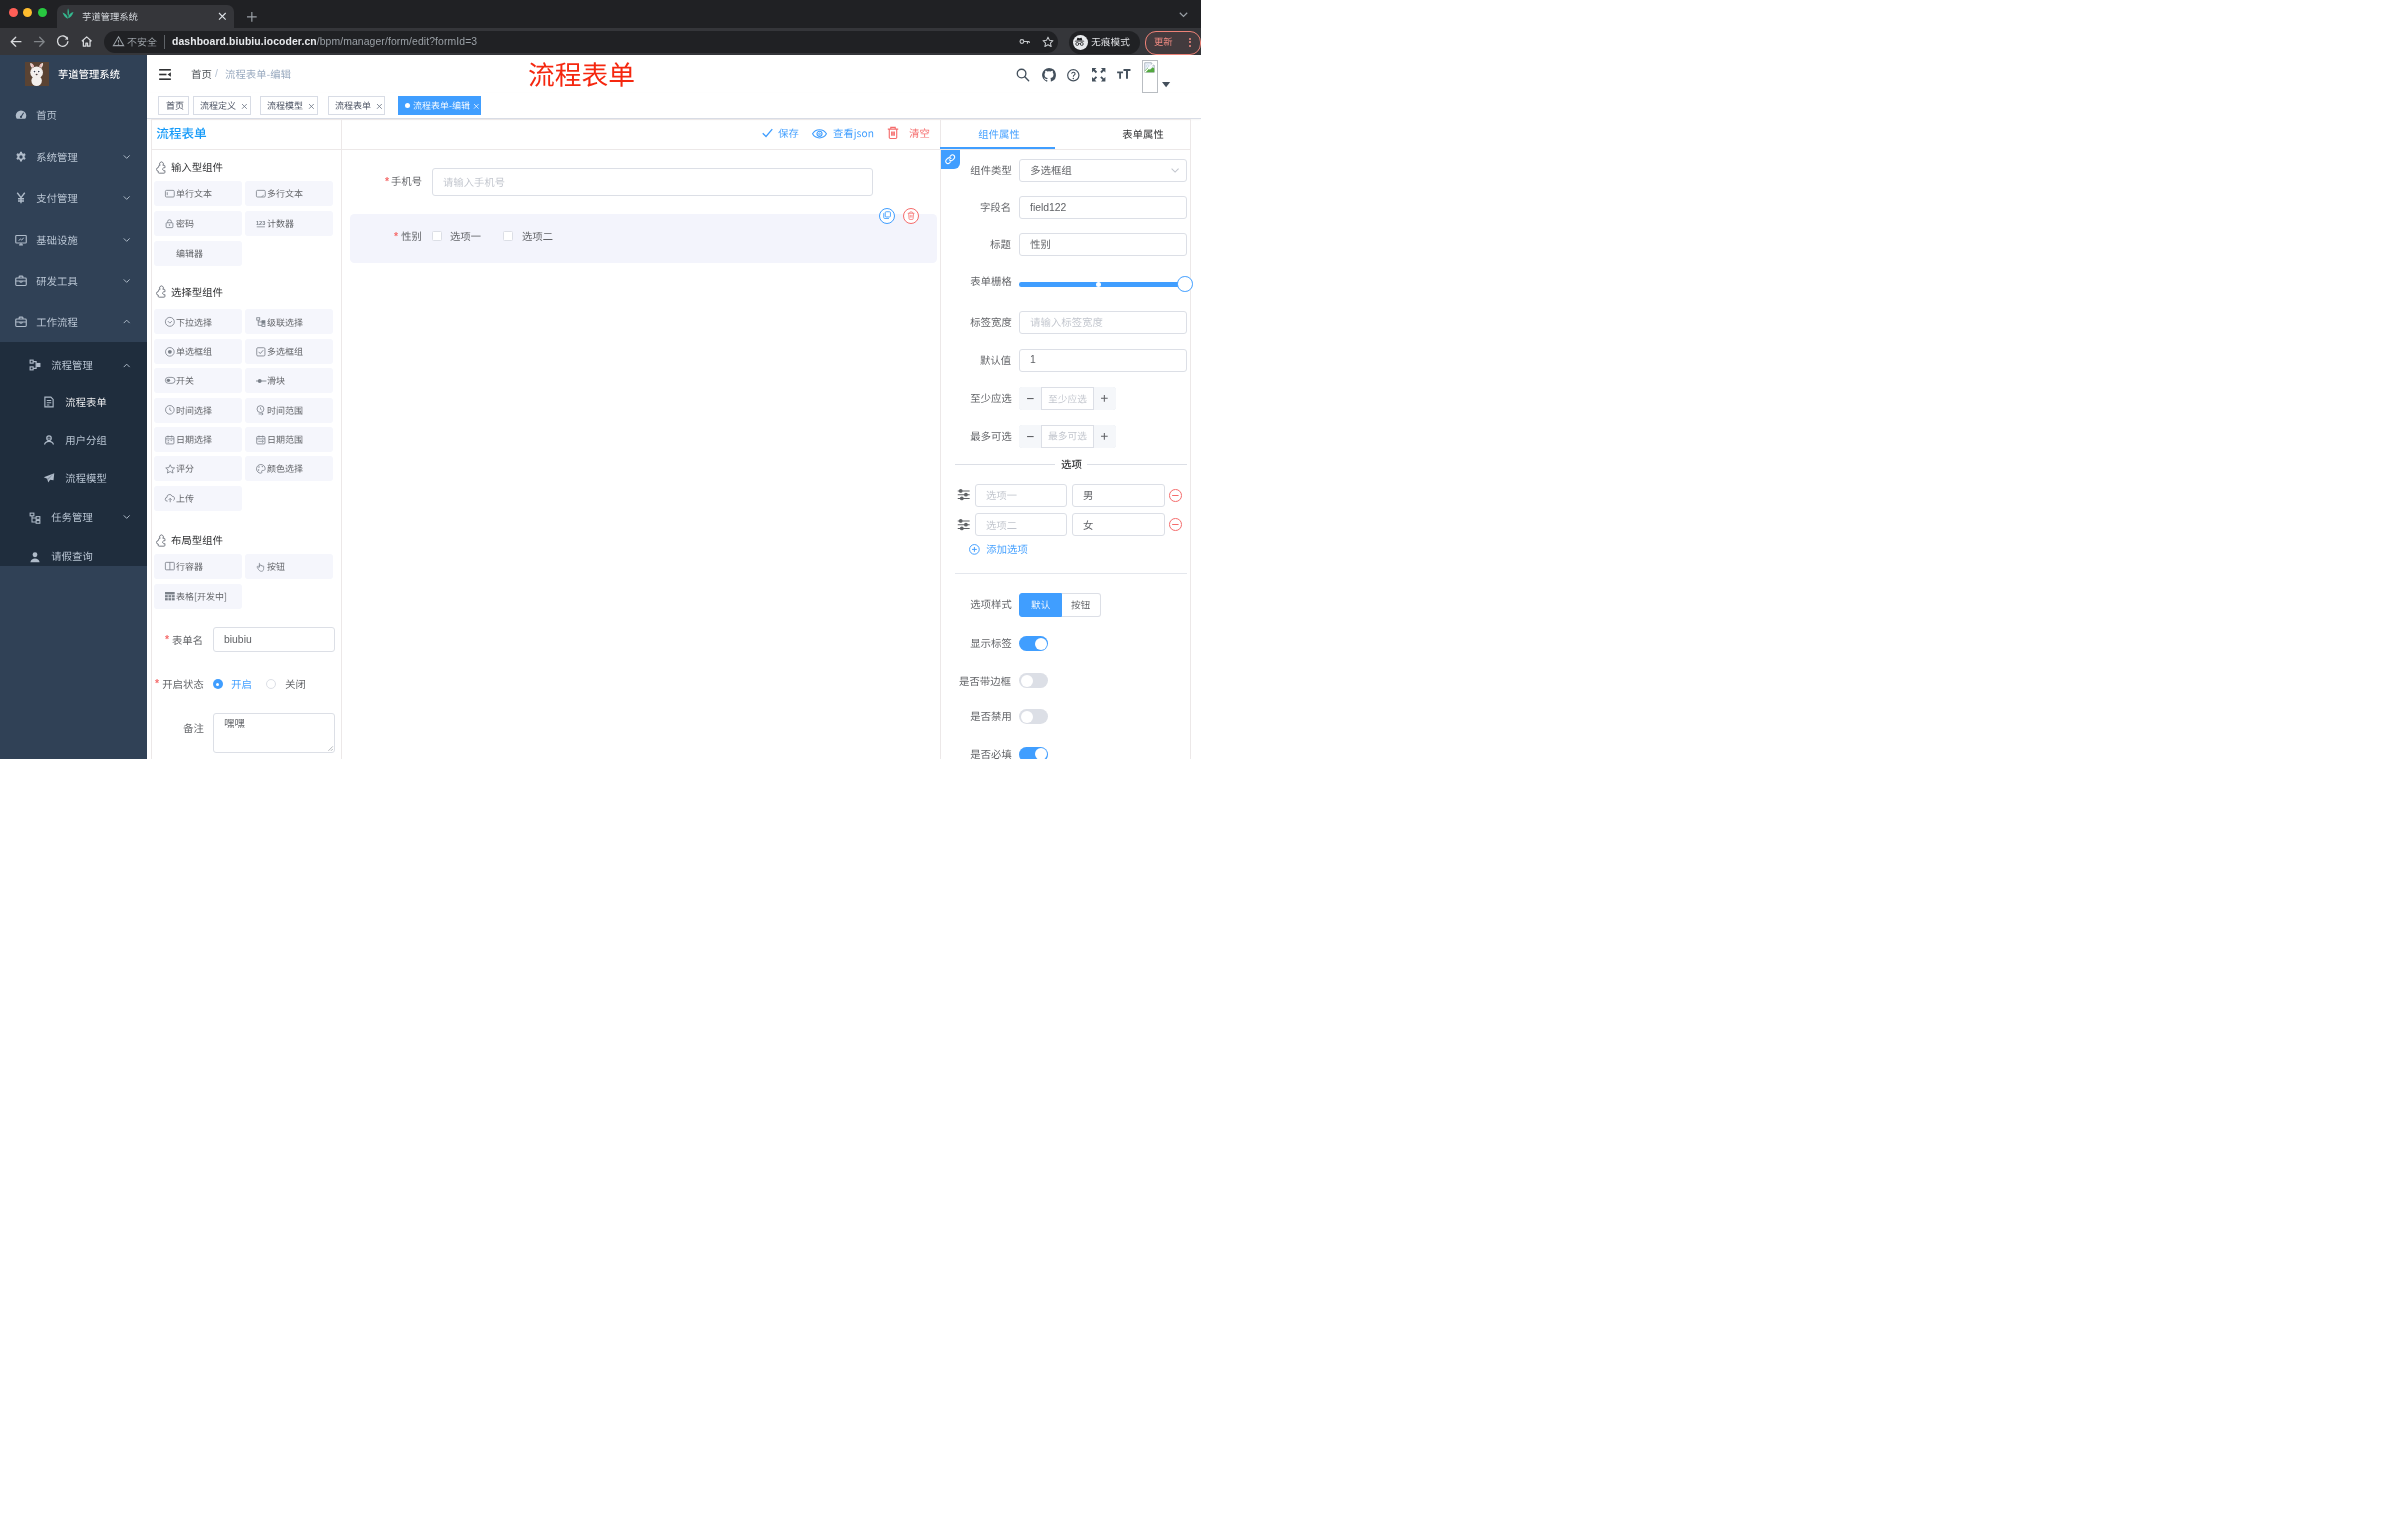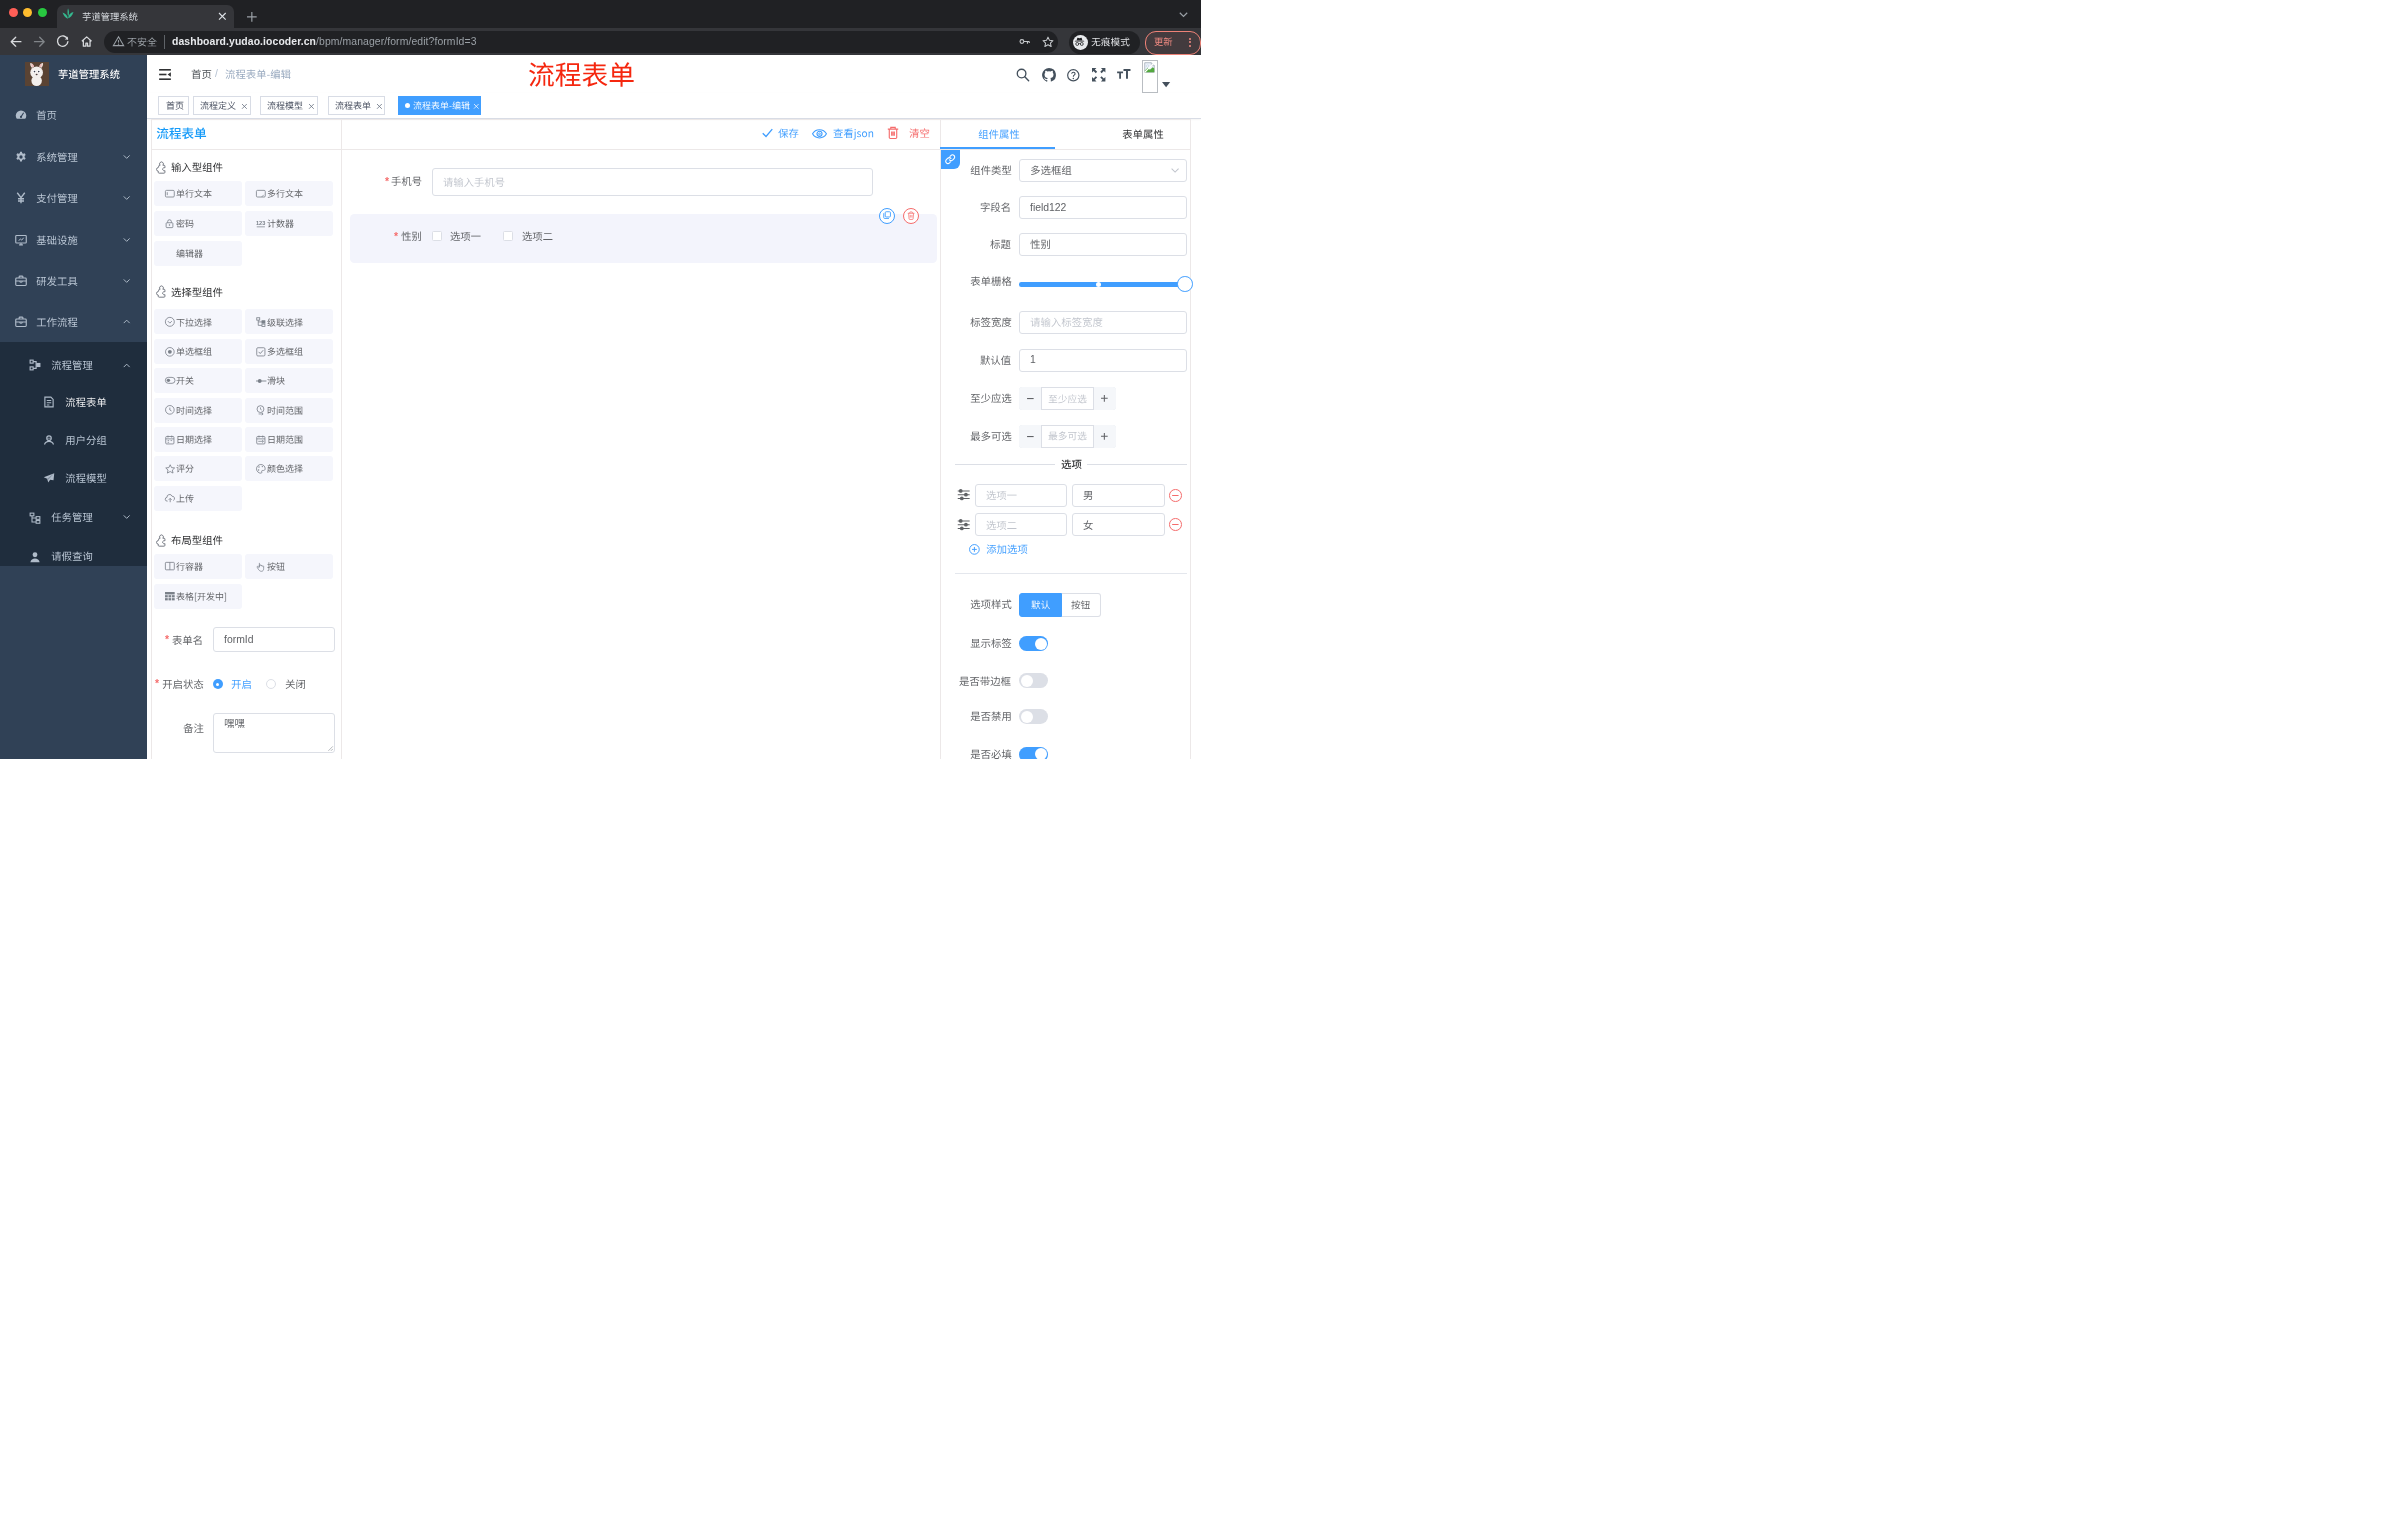--- a/index.html
+++ b/index.html
@@ -222,21 +222,21 @@
       <circle cx="7.5" cy="11" r=".9" fill="#9aa0a6"></circle>
     </svg>
     <div style="position:absolute;left:127px;top:37px;width:30px;height:10px;line-height:0"><svg width="30" height="10" style="overflow:visible" viewBox="0 0 3000 1000">
         <g fill="#9aa0a6" transform="scale(1,-1) translate(0,-880)">
           <use href="#r4e0d" x="0"></use>
           <use href="#r5b89" x="1000"></use>
           <use href="#r5168" x="2000"></use>
         </g>
       </svg></div>
     <div style="position:absolute;left:164px;top:35px;width:0.7px;height:14px;background:#5f6368"></div>
-    <div style="position:absolute;left:172px;top:36px;font-family:'Liberation Sans',sans-serif;font-size:10.4px;line-height:12px;white-space:pre;letter-spacing:0.1px"><span style="color:#e8eaed;font-weight:700">dashboard.yudao.iocoder.cn</span><span style="color:#9aa0a6">/bpm/manager/form/edit?formId=3</span></div>
+    <div style="position:absolute;left:172px;top:36px;font-family:'Liberation Sans',sans-serif;font-size:10.4px;line-height:12px;white-space:pre;letter-spacing:0.1px"><span style="color:#e8eaed;font-weight:700">dashboard.biubiu.iocoder.cn</span><span style="color:#9aa0a6">/bpm/manager/form/edit?formId=3</span></div>
     <svg style="position:absolute;left:1019px;top:36px;overflow:visible" width="11" height="11" viewBox="0 0 15 15">
       <g stroke="#c7cacd" stroke-width="1.5" fill="none">
         <circle cx="4" cy="7.5" r="2.6"></circle>
         <path d="M6.6 7.5h7.4M11.5 7.5v3M14 7.5v2.2"></path>
       </g>
     </svg>
     <svg style="position:absolute;left:1042px;top:36px;overflow:visible" width="12" height="12" viewBox="0 0 16 16">
       <path d="M8 1.5l2 4.3 4.6.5-3.4 3.1 1 4.6L8 11.6 3.8 14l1-4.6L1.4 6.3 6 5.8z" fill="none" stroke="#c7cacd" stroke-width="1.4" stroke-linejoin="round"></path>
     </svg>
     <div style="position:absolute;left:1069px;top:30.5px;width:71px;height:23px;border-radius:11.5px;background:#202124"></div>
@@ -928,21 +928,21 @@
       </svg></div>
     <div style="position:absolute;left:165px;top:634px;font:700 10.4px 'Liberation Sans',sans-serif;color:#f56c6c;line-height:12px;white-space:pre;">*</div>
     <div style="position:absolute;left:172px;top:635px;width:31px;height:10.4px;line-height:0"><svg width="31" height="10.4" style="overflow:visible" viewBox="0 0 3000 1000">
         <g fill="#606266" transform="scale(1,-1) translate(0,-880)">
           <use href="#r8868" x="0"></use>
           <use href="#r5355" x="1000"></use>
           <use href="#r540d" x="2000"></use>
         </g>
       </svg></div>
     <div style="position:absolute;left:213px;top:627px;width:122px;height:25px;border:0.7px solid #dcdfe6;border-radius:3px;box-sizing:border-box"></div>
-    <div style="position:absolute;left:224px;top:634px;font:400 10.4px 'Liberation Sans',sans-serif;color:#606266;line-height:12px;white-space:pre;">formId</div>
+    <div style="position:absolute;left:224px;top:634px;font:400 10.4px 'Liberation Sans',sans-serif;color:#606266;line-height:12px;white-space:pre;">biubiu</div>
     <div style="position:absolute;left:155px;top:678px;font:700 10.4px 'Liberation Sans',sans-serif;color:#f56c6c;line-height:12px;white-space:pre;">*</div>
     <div style="position:absolute;left:162px;top:679px;width:42px;height:10.4px;line-height:0"><svg width="42" height="10.4" style="overflow:visible" viewBox="0 0 4000 1000">
         <g fill="#606266" transform="scale(1,-1) translate(0,-880)">
           <use href="#r5f00" x="0"></use>
           <use href="#r542f" x="1000"></use>
           <use href="#r72b6" x="2000"></use>
           <use href="#r6001" x="3000"></use>
         </g>
       </svg></div>
     <div style="position:absolute;left:213px;top:679px;width:10.4px;height:10.4px;border-radius:5.2px;background:#409eff"></div>

